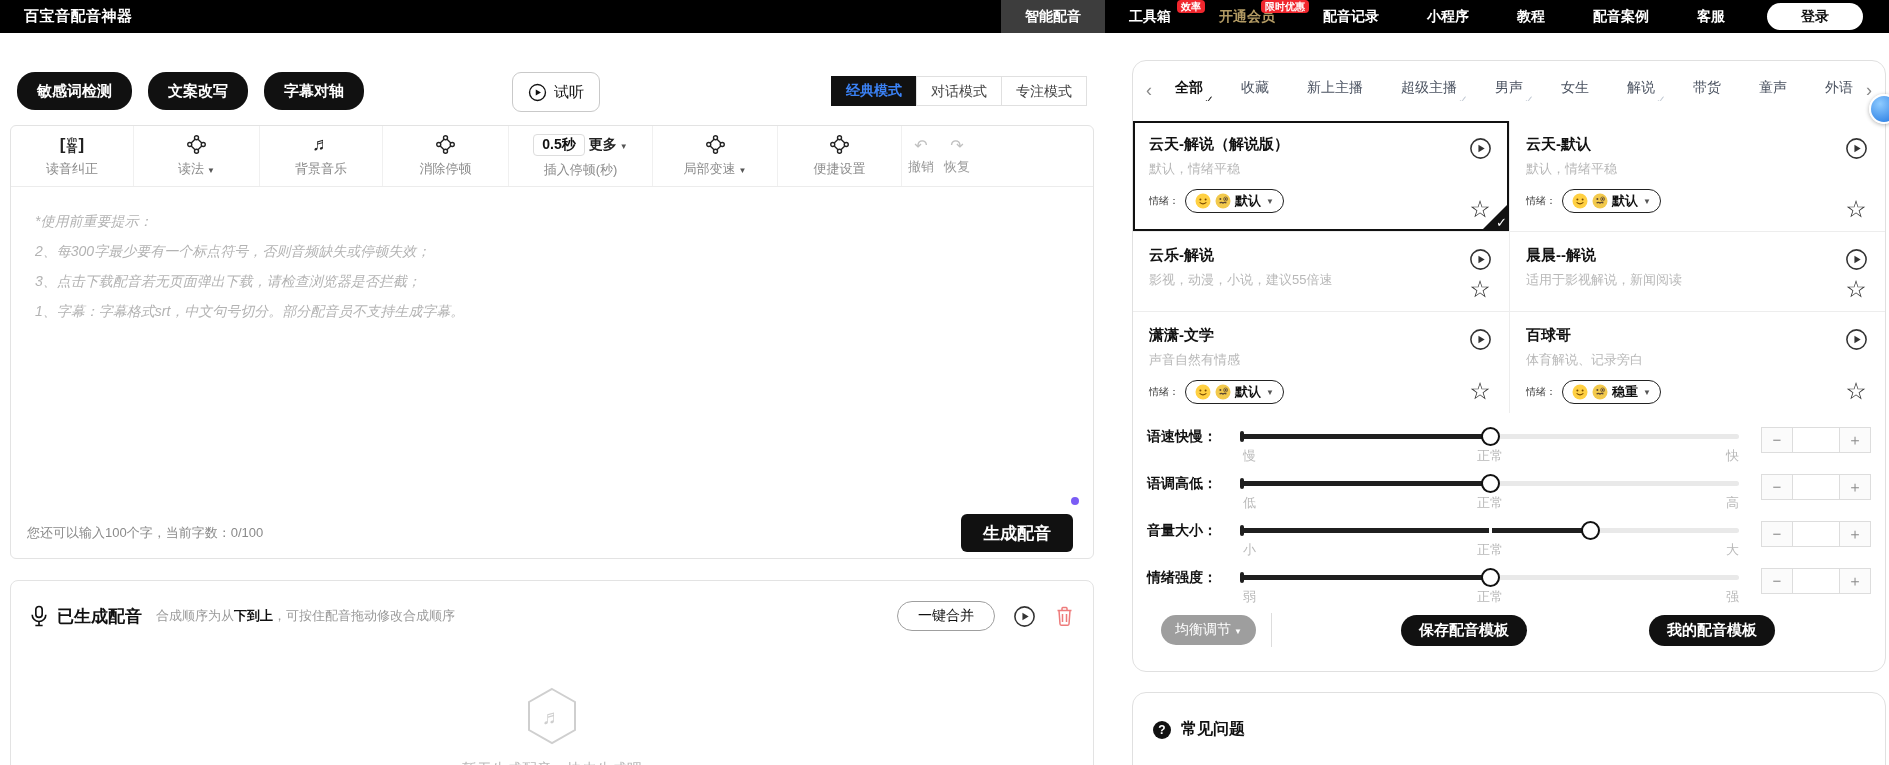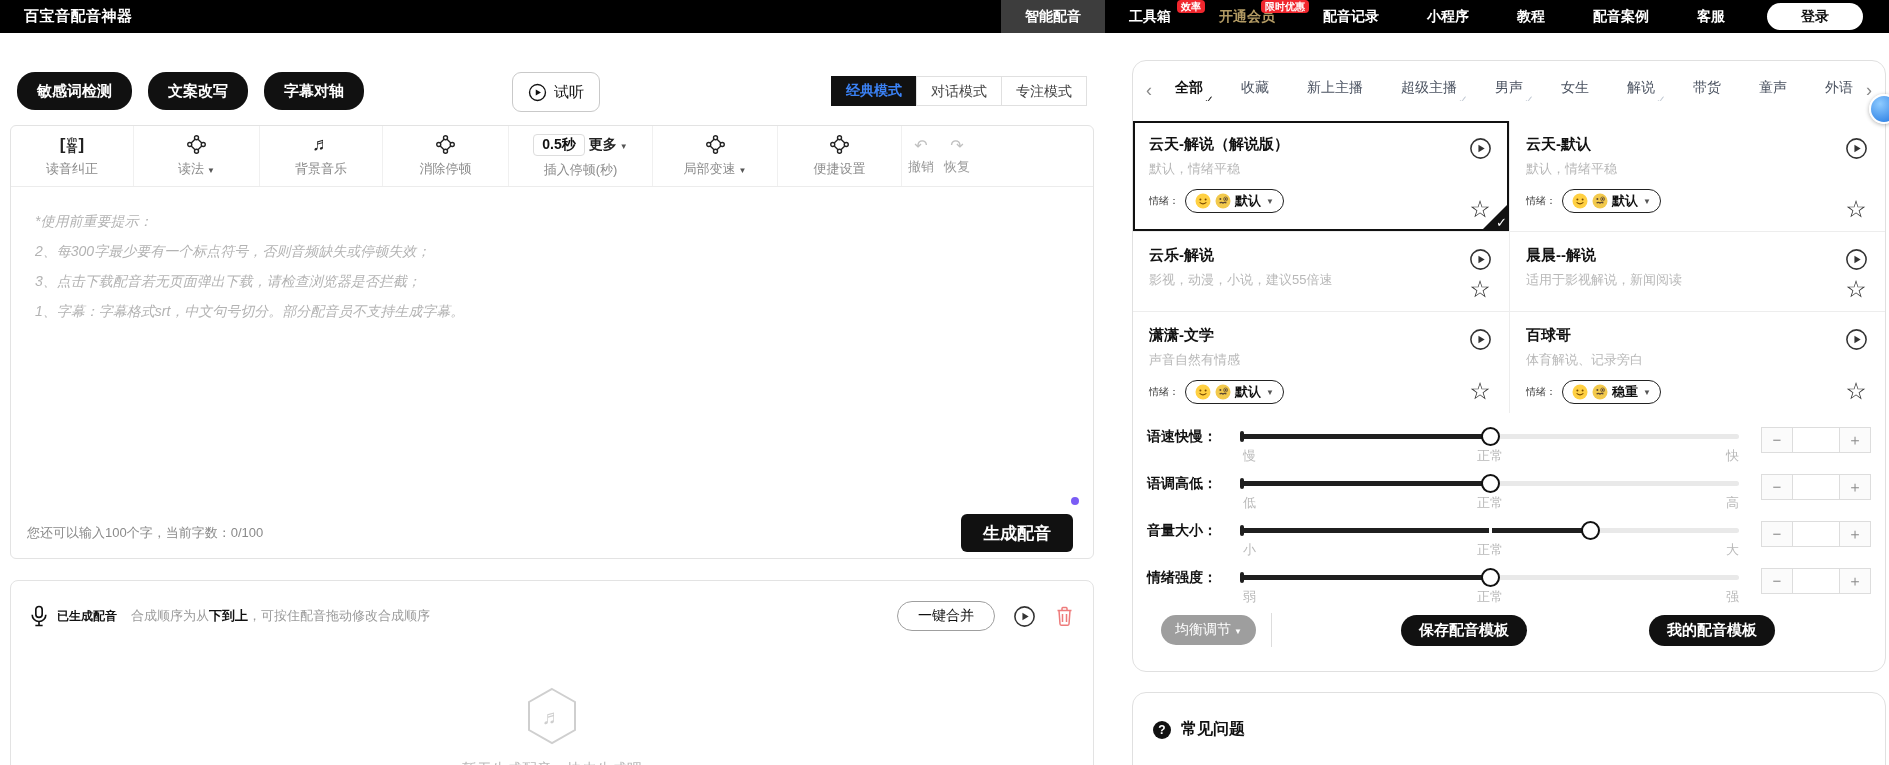--- a/index.html
+++ b/index.html
@@ -43,21 +43,21 @@
   .undo-item .ticon{font-size:16px;color:#c0c0c0;height:18px;}
   .undo-item .tlabel{color:#9a9a9a;}
   .tips{position:absolute;left:24px;top:80px;}
   .tip{font-size:14px;font-style:italic;color:#b3b3b3;height:30px;line-height:30px;white-space:nowrap;}
   .purple-dot{position:absolute;left:1060px;top:371px;width:8px;height:8px;border-radius:50%;background:#7a5cf5;}
   .char-info{position:absolute;left:16px;bottom:16px;font-size:13px;color:#8a8a8a;}
   .gen-btn{position:absolute;right:20px;bottom:6px;background:#111;color:#fff;border:none;border-radius:6px;height:38px;padding:0 22px;font-size:17px;font-weight:bold;cursor:pointer;}
   
   .generated{position:absolute;left:10px;top:580px;width:1084px;height:230px;border:1px solid #e3e3e3;border-radius:8px;background:#fff;}
   .gen-head{display:flex;align-items:center;padding:20px 18px 0 18px;}
-  .gen-title{font-size:12px;font-weight:800;margin-left:8px;}
+  .gen-title{font-size:17px;font-weight:800;margin-left:8px;}
   .gen-note{font-size:13px;color:#9a9a9a;margin-left:14px;}
   .gen-note b{color:#111;}
   .gen-controls{margin-left:auto;display:flex;align-items:center;gap:18px;}
   .merge-btn{border:1px solid #9f9f9f;background:#fff;border-radius:16px;height:30px;padding:0 20px;font-size:14px;color:#111;cursor:pointer;}
   .icon-btn{background:none;border:none;cursor:pointer;display:flex;align-items:center;}
   .empty-state{position:absolute;left:0;right:0;top:105px;display:flex;flex-direction:column;align-items:center;gap:14px;color:#b9b9b9;}
   .empty-text{font-size:15px;}
   
   .voices{position:absolute;left:1132px;top:60px;width:754px;height:612px;border:1px solid #e0e0e0;border-radius:14px;background:#fff;}
   .vtabs{display:flex;align-items:center;height:52px;padding:6px 8px 0 8px;}

